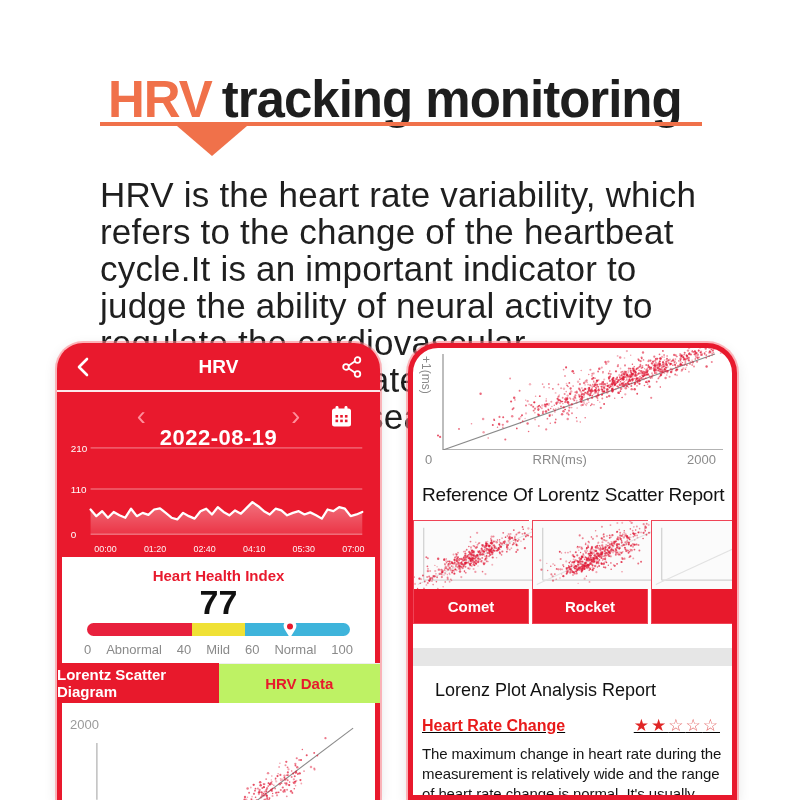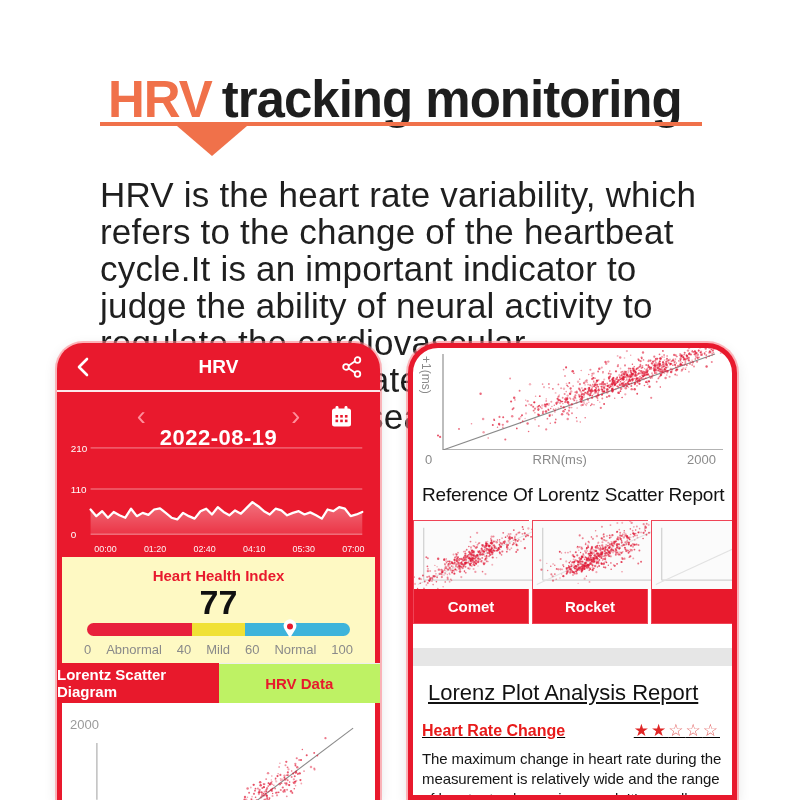--- a/index.html
+++ b/index.html
@@ -26,21 +26,21 @@
   .lp-header .ttl{color:#fff;font-size:19px;font-weight:700;}
   .lp-back{position:absolute;left:16px;top:13px;width:22px;height:22px;cursor:pointer;}
   .lp-share{position:absolute;right:16px;top:12px;width:24px;height:24px;cursor:pointer;}
   .lp-sep{height:2px;background:rgba(255,255,255,.9);}
   .lp-date{height:48px;display:flex;align-items:center;justify-content:center;position:relative;color:#fff;}
   .lp-date .arrow{color:#ff8f9b;font-size:27px;line-height:20px;padding:0 14px;cursor:pointer;}
   .lp-date .dval{font-size:22px;font-weight:700;letter-spacing:.5px;margin-top:43px;}
   .lp-cal{position:absolute;right:26px;top:12px;width:25px;height:25px;cursor:pointer;}
   .lp-chart{display:block;}
   .lp-whitewrap{padding:0 5px;background:#e9192d;}
-  .lp-card{background:#fef9c3;height:106px;text-align:center;position:relative;}
+  .lp-card{background:#ffffff;height:106px;text-align:center;position:relative;}
   .lp-card .cttl{color:#e8192d;font-size:15px;font-weight:700;padding-top:10px;}
   .lp-card .cval{color:#111;font-size:34px;font-weight:700;line-height:36px;}
   .gaugewrap{position:relative;margin:3px 25px 0 25px;height:13px;}
   .gauge{display:flex;height:13px;border-radius:7px;overflow:hidden;}
   .gauge .seg{height:100%;}
   .gpin{position:absolute;top:-4px;width:16px;height:20px;}
   .gscale{display:flex;justify-content:space-between;margin:6px 22px 0 22px;
           color:#8a8a8a;font-size:13px;}
   .lp-tabs{display:flex;height:40px;background:#fff;}
   .lp-tab{flex:1;display:flex;align-items:center;justify-content:center;
@@ -61,21 +61,21 @@
            margin-left:14px;}
   .rp-xrow{display:flex;justify-content:space-between;align-items:center;
            padding:0 16px 0 12px;height:18px;color:#8a8a8a;font-size:13px;}
   .rp-ref{padding:16px 0 0 9px;color:#111;font-size:19px;letter-spacing:-.2px;}
   .rp-thumbs{display:flex;gap:3px;margin-top:14px;}
   .rp-thumb{width:116px;flex:0 0 auto;border:1.5px solid #ef4456;box-sizing:border-box;}
   .rp-thumb svg{display:block;background:#fbfbfb;}
   .rp-thumb .tlab{height:34px;background:#e8192c;color:#fff;font-size:15px;font-weight:700;
                   display:flex;align-items:center;justify-content:center;}
   .rp-band{height:18px;background:#e6e6e6;margin-top:24px;}
-  .rp-report{padding:14px 0 0 15px;color:#111;font-size:22px;text-decoration:underline;}
+  .rp-report{padding:14px 0 0 22px;color:#111;font-size:18px;}
   .rp-hrc{display:flex;justify-content:space-between;align-items:center;
           padding:14px 12px 0 9px;text-decoration:underline;}
   .rp-hrc .hrt{color:#e81a1a;font-size:16px;font-weight:700;}
   .rp-stars{font-size:17px;letter-spacing:2px;white-space:nowrap;}
   .rp-stars .sf{color:#e02626;} .rp-stars .so{color:#e25e5e;}
   .rp-text{padding:8px 9px 0 9px;width:302px;color:#151515;font-size:15px;
            line-height:20px;letter-spacing:-.1px;}
 </style>
 </head>
 <body>

